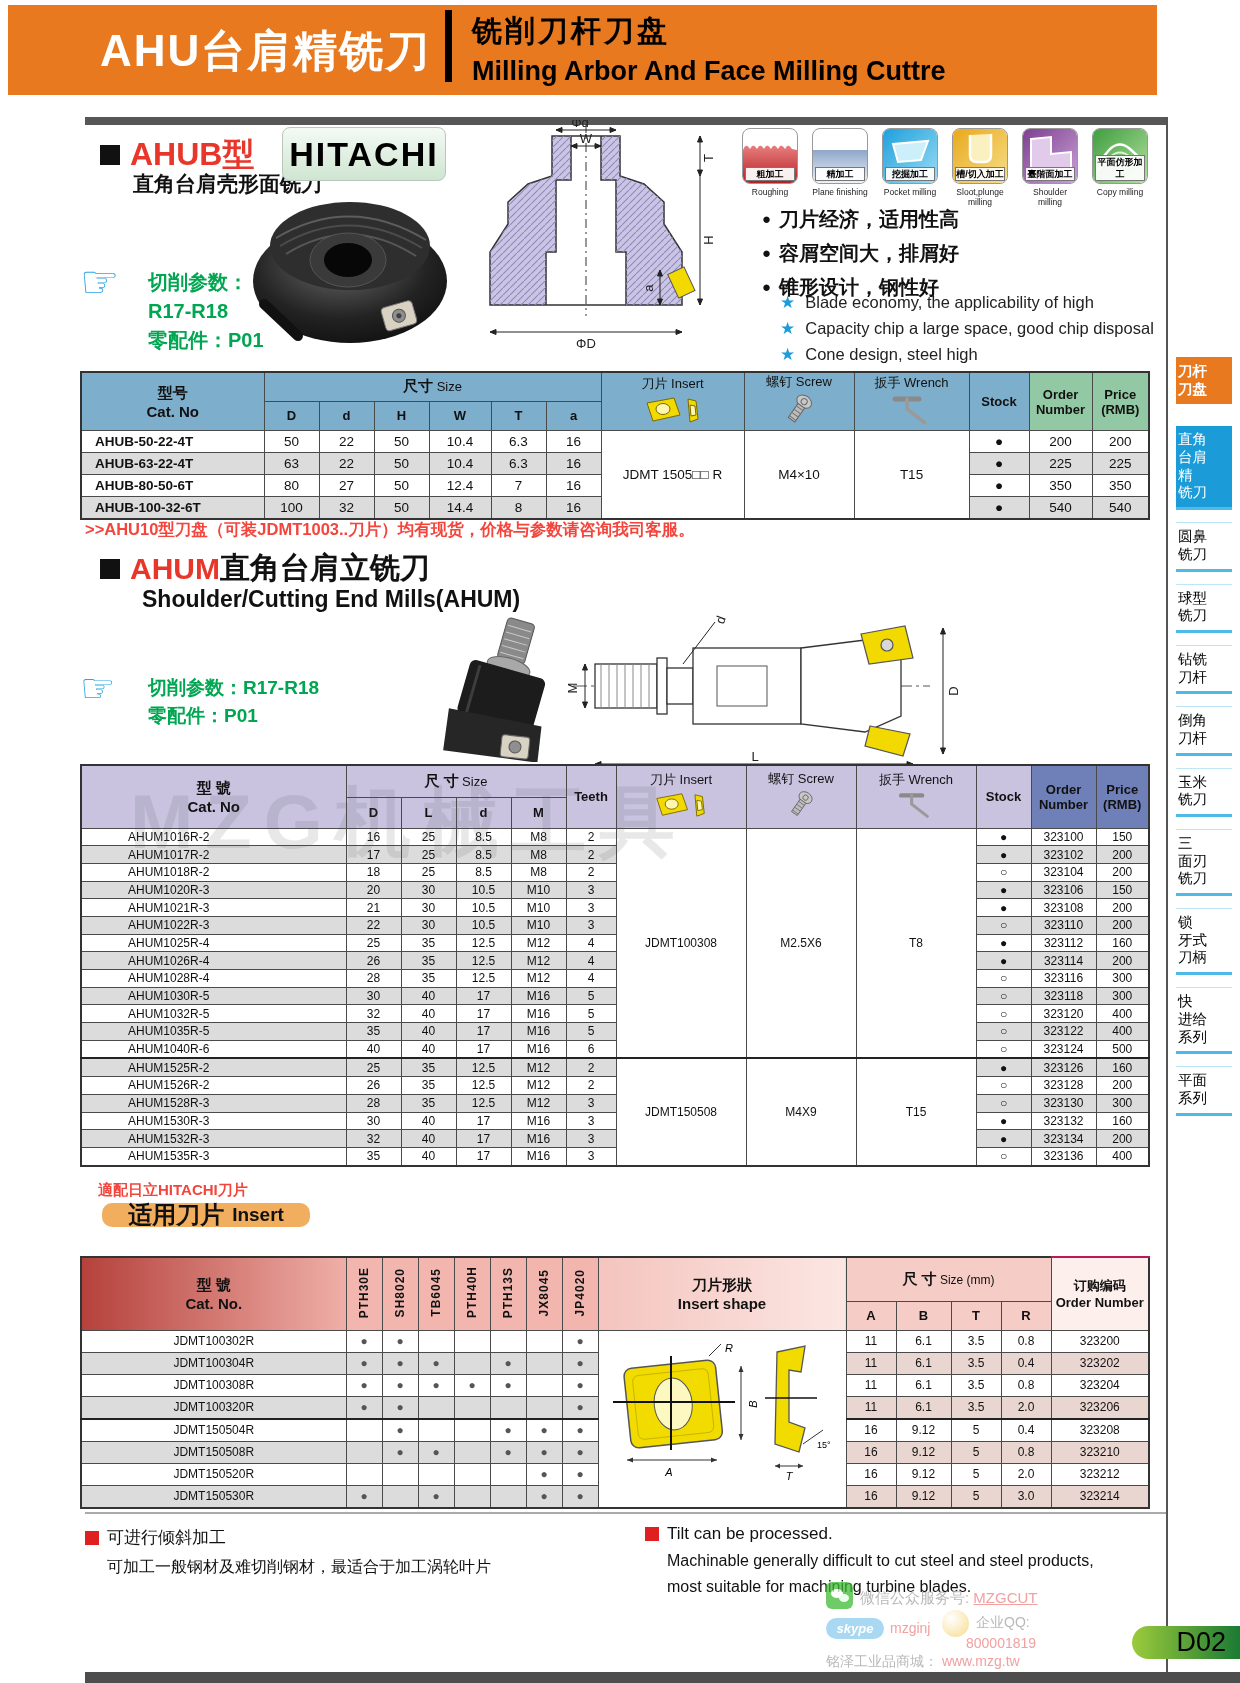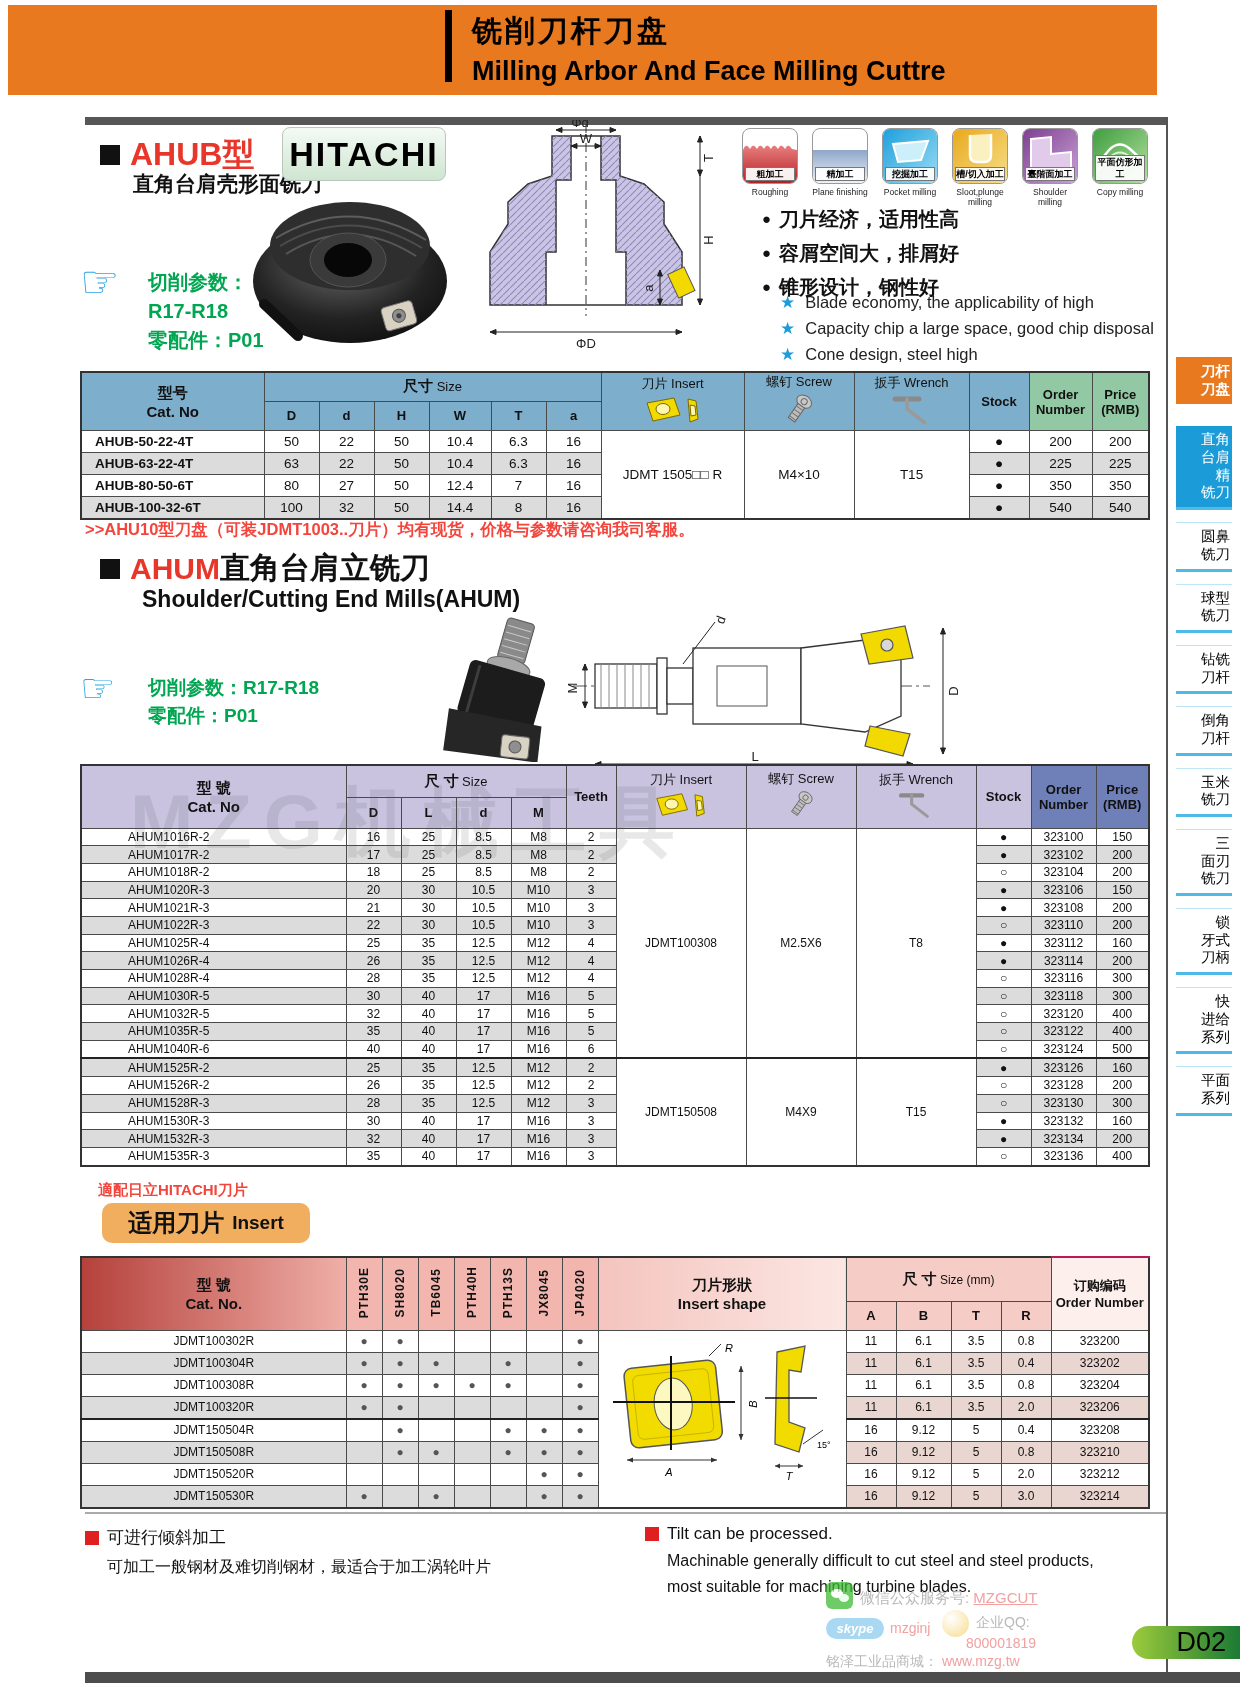--- a/index.html
+++ b/index.html
@@ -84,21 +84,21 @@
   .t3 thead tr.r1{height:44px;}
   .t3 thead tr.r2{height:29px;}
   .t3 tbody td{height:21px;}
   .t3 td.mark{color:#555;font-size:12px;}
   tr.alt>td.sz{background:#E9D6D1;}
   td.shape-cell{background:#fff !important;vertical-align:middle;}
   .vert{writing-mode:vertical-rl;transform:rotate(180deg);font-size:12px;letter-spacing:1px;font-weight:bold;}
 
   .note-red{color:#F3453C;font-weight:bold;}
 
-  .badge{left:102px;top:1203px;width:208px;height:40px;background:#F2AE5F;border-radius:10px;
+  .badge{left:102px;top:1203px;width:208px;height:24px;background:#F2AE5F;border-radius:10px;
      display:flex;align-items:center;justify-content:center;gap:8px;}
   .badge .cn{font-size:24px;font-weight:bold;}
   .badge .en{font-size:19px;font-weight:bold;}
 
   .grayline{left:85px;top:1512px;width:1081px;height:2px;background:#aaa;}
 
   .watermark{left:130px;top:772px;font-size:76px;font-weight:bold;color:rgba(90,90,90,0.14);
      letter-spacing:12px;pointer-events:none;z-index:5;}
 
   
@@ -114,32 +114,33 @@
   .skype-badge{left:826px;top:1618px;width:58px;height:21px;border-radius:11px;background:#9ad2f0;
      color:#fff;font-size:13px;font-style:italic;font-weight:bold;text-align:center;line-height:21px;opacity:.85;}
   .qq-ico{left:942px;top:1610px;width:27px;height:27px;border-radius:50%;background:radial-gradient(circle at 35% 30%,#fff,#F5D271);opacity:.8;}
   .d02{left:1132px;top:1626px;width:108px;height:33px;border-radius:17px 0 0 17px;
      background:linear-gradient(90deg,#9CCB3B,#1B7A34);display:flex;align-items:center;justify-content:flex-end;
      padding-right:14px;box-sizing:border-box;font-size:27px;font-weight:normal;color:#000;}
   .bottombar{left:85px;top:1672px;width:1155px;height:11px;background:#4D4D4D;}
 
   
   .sidebar{left:1176px;top:357px;width:64px;}
-  .sb-item{box-sizing:border-box;width:56px;text-align:right;font-size:14.5px;line-height:1.22;
+  .sb-item{box-sizing:border-box;width:56px;text-align:left;font-size:14.5px;line-height:1.22;
      padding:5px 2px;white-space:pre-line;}
   .sb-first{background:#E8791E;color:#fff;font-weight:bold;margin-bottom:22px;padding:6px 2px;}
   .sb-active{background:#1B9CD8;color:#fff;border-bottom:3px solid #4FB9E8;margin-bottom:12px;}
   .sb-plain{background:#fff;color:#000;border-top:1px solid #BFE6F8;border-bottom:3px solid #4FB9E8;margin-bottom:12px;}
 </style>
 </head>
 <body>
 
 <div id="page">
 
   <div class="abs banner"></div>
+  <div class="abs banner-title">AHU台肩精铣刀</div>
   <div class="abs banner-divider"></div>
   <div class="abs banner-sub">
     <div class="cn">铣削刀杆刀盘</div>
     <div class="en">Milling Arbor And Face Milling Cuttre</div>
   </div>
   <div class="abs topbar"></div>
   <div class="abs vline"></div>
 
   <div class="abs sect-title" style="left:100px;top:133px;">
     <span class="sqmark"></span>

